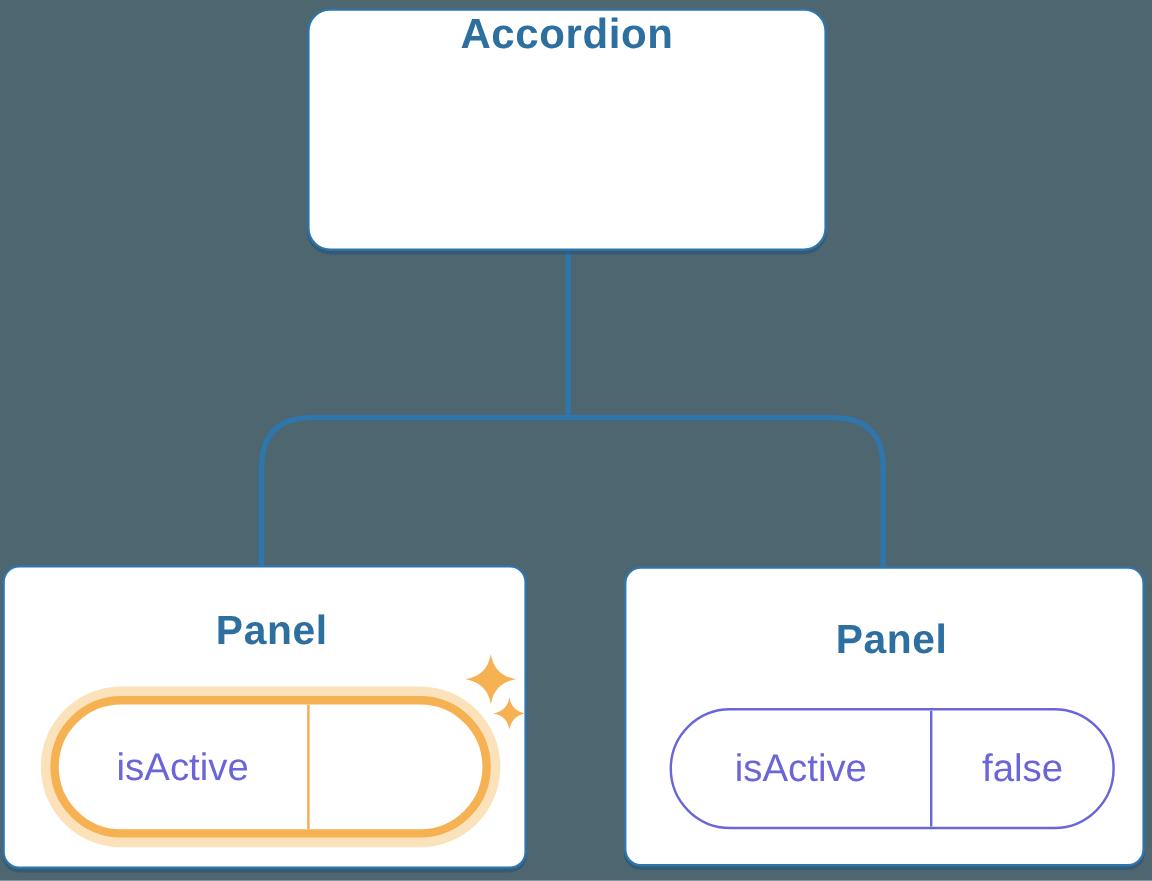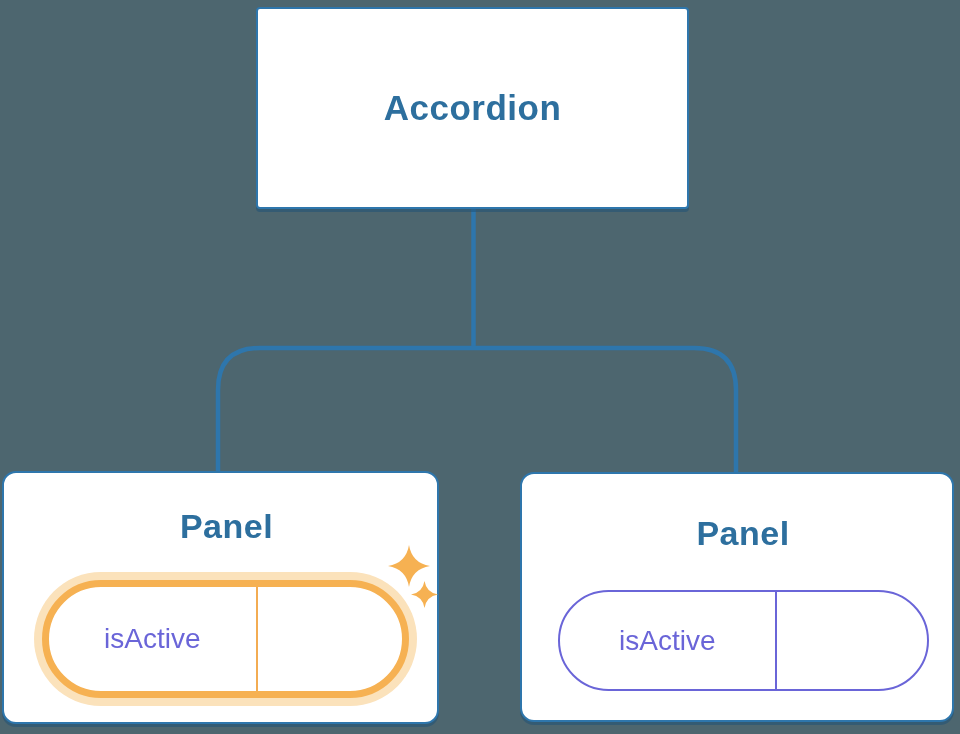--- a/index.html
+++ b/index.html
@@ -28,23 +28,22 @@
     position: absolute;
     background: #ffffff;
     border: 2.5px solid #2E76AC;
     box-shadow: 0 3px 0 rgba(32, 82, 118, 0.55);
     box-sizing: border-box;
   }
 
   .node.root {
     left: 256px; top: 7px;
     width: 433px; height: 202px;
-    border-radius: 4px;
+    border-radius: 19px;
     display: flex;
-    align-items: center;
     justify-content: center;
   }
   .root-label {
     color: #2D6F9E;
     font-size: 35px;
     font-weight: 600;
     letter-spacing: 0.5px;
   }
 
   .node.panel {
@@ -84,21 +83,21 @@
   .pill.inactive {
     left: 36px; top: 116px;
     width: 371px; height: 101px;
     border: 2.5px solid #6A65D8;
   }
 
   .pill .cell {
     display: flex;
     align-items: center;
     justify-content: center;
-    font-size: 28px;
+    font-size: 32px;
     color: #6A65D8;
   }
   .pill .cell.key { flex: 0 0 58.5%; }
   .pill .cell.val { flex: 1 1 auto; }
   .pill .cell.bold { font-weight: 700; color: #5F59D9; }
 
   .pill .divider { flex: 0 0 2.5px; }
   .pill.active .divider   { background: #F3AC52; }
   .pill.inactive .divider { background: #6A65D8; }
 
@@ -139,16 +138,17 @@
       <path d="M50,0 Q57,43 100,50 Q57,57 50,100 Q43,57 0,50 Q43,43 50,0 Z"></path>
     </svg>
   </div>
 
   <div class="node panel right">
     <div class="panel-title">Panel</div>
 
     <div class="pill inactive">
       <span class="cell key">isActive</span>
       <span class="divider"></span>
+      <span class="cell val">false</span>
     </div>
   </div>
 
 </div>
 
 </body></html>

